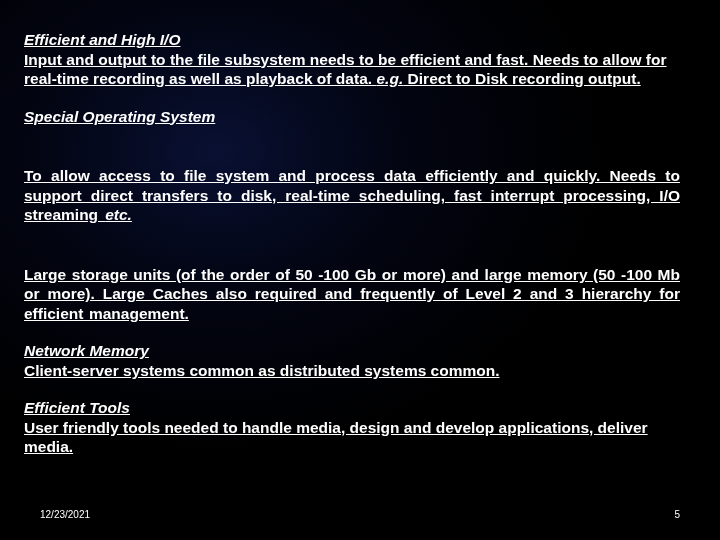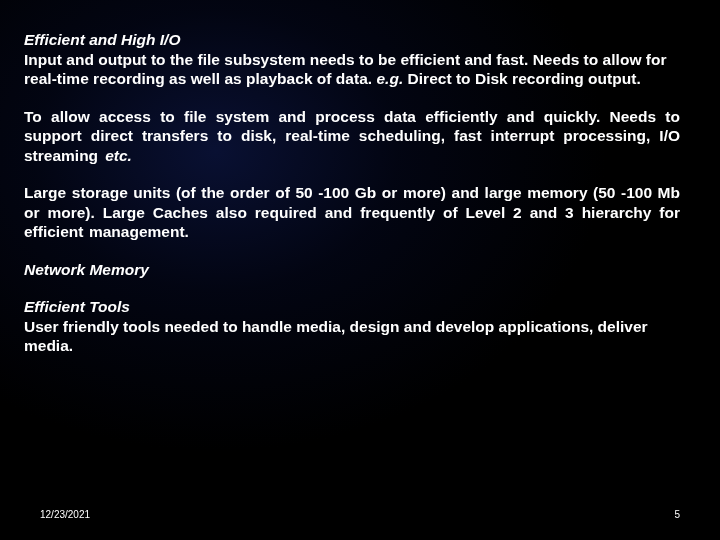--- a/index.html
+++ b/index.html
@@ -10,25 +10,26 @@
     color: #fff;
     position: relative;
   }
   .slide {
     width: 720px;
     height: 540px;
     padding: 30px 40px 0 24px;
     font-size: 15.5px;
     line-height: 1.26;
     background: radial-gradient(ellipse 520px 400px at 30% 28%, rgba(10,18,56,0.9) 0%, rgba(4,8,30,0.6) 35%, rgba(0,0,0,1) 75%);
+    text-decoration: underline;
   }
   .section { margin-bottom: 18px; }
   .section-title { font-weight: bold; font-style: italic; }
   .section-body { font-weight: bold; }
-  .justify { text-align: justify; }
+  .justify { text-align: justify; margin-top: 40px; }
   .sec1-body { letter-spacing: 0.02px; }
   .sec2-body { word-spacing: 2.8px; }
   .sec3-body { word-spacing: 1.2px; }
   .sec4-body {}
   .sec5-body {}
   em.lit { font-style: italic; font-weight: bold; }
   .footer {
     position: absolute;
     bottom: 20px;
     left: 0;
@@ -48,33 +49,37 @@
 <div class="slide">
 
   <div class="section">
     <div class="section-title">Efficient and High I/O</div>
     <div class="section-body sec1-body">
       <span>Input and output to the file subsystem needs to be efficient and fast. Needs to allow for real-time recording as well as playback of data. </span><em class="lit">e.g.</em><span> Direct to Disk recording output.</span>
     </div>
   </div>
 
   <div class="section">
+    <div class="section-title">Special Operating System</div>
     <div class="section-body justify sec2-body">
       <span>To allow access to file system and process data efficiently and quickly. Needs to support direct transfers to disk, real-time scheduling, fast interrupt processing, I/O streaming </span><em class="lit">etc.</em><span></span>
     </div>
   </div>
 
   <div class="section">
     <div class="section-body justify sec3-body">
       <span>Large storage units (of the order of 50 -100 Gb or more) and large memory (50 -100 Mb or more). Large Caches also required and frequently of Level 2 and 3 hierarchy for efficient management.</span>
     </div>
   </div>
 
   <div class="section">
     <div class="section-title">Network Memory</div>
+    <div class="section-body sec4-body">
+      <span>Client-server systems common as distributed systems common.</span>
+    </div>
   </div>
 
   <div class="section">
     <div class="section-title">Efficient Tools</div>
     <div class="section-body sec5-body">
       <span>User friendly tools needed to handle media, design and develop applications, deliver media.</span>
     </div>
   </div>
 
 </div>

